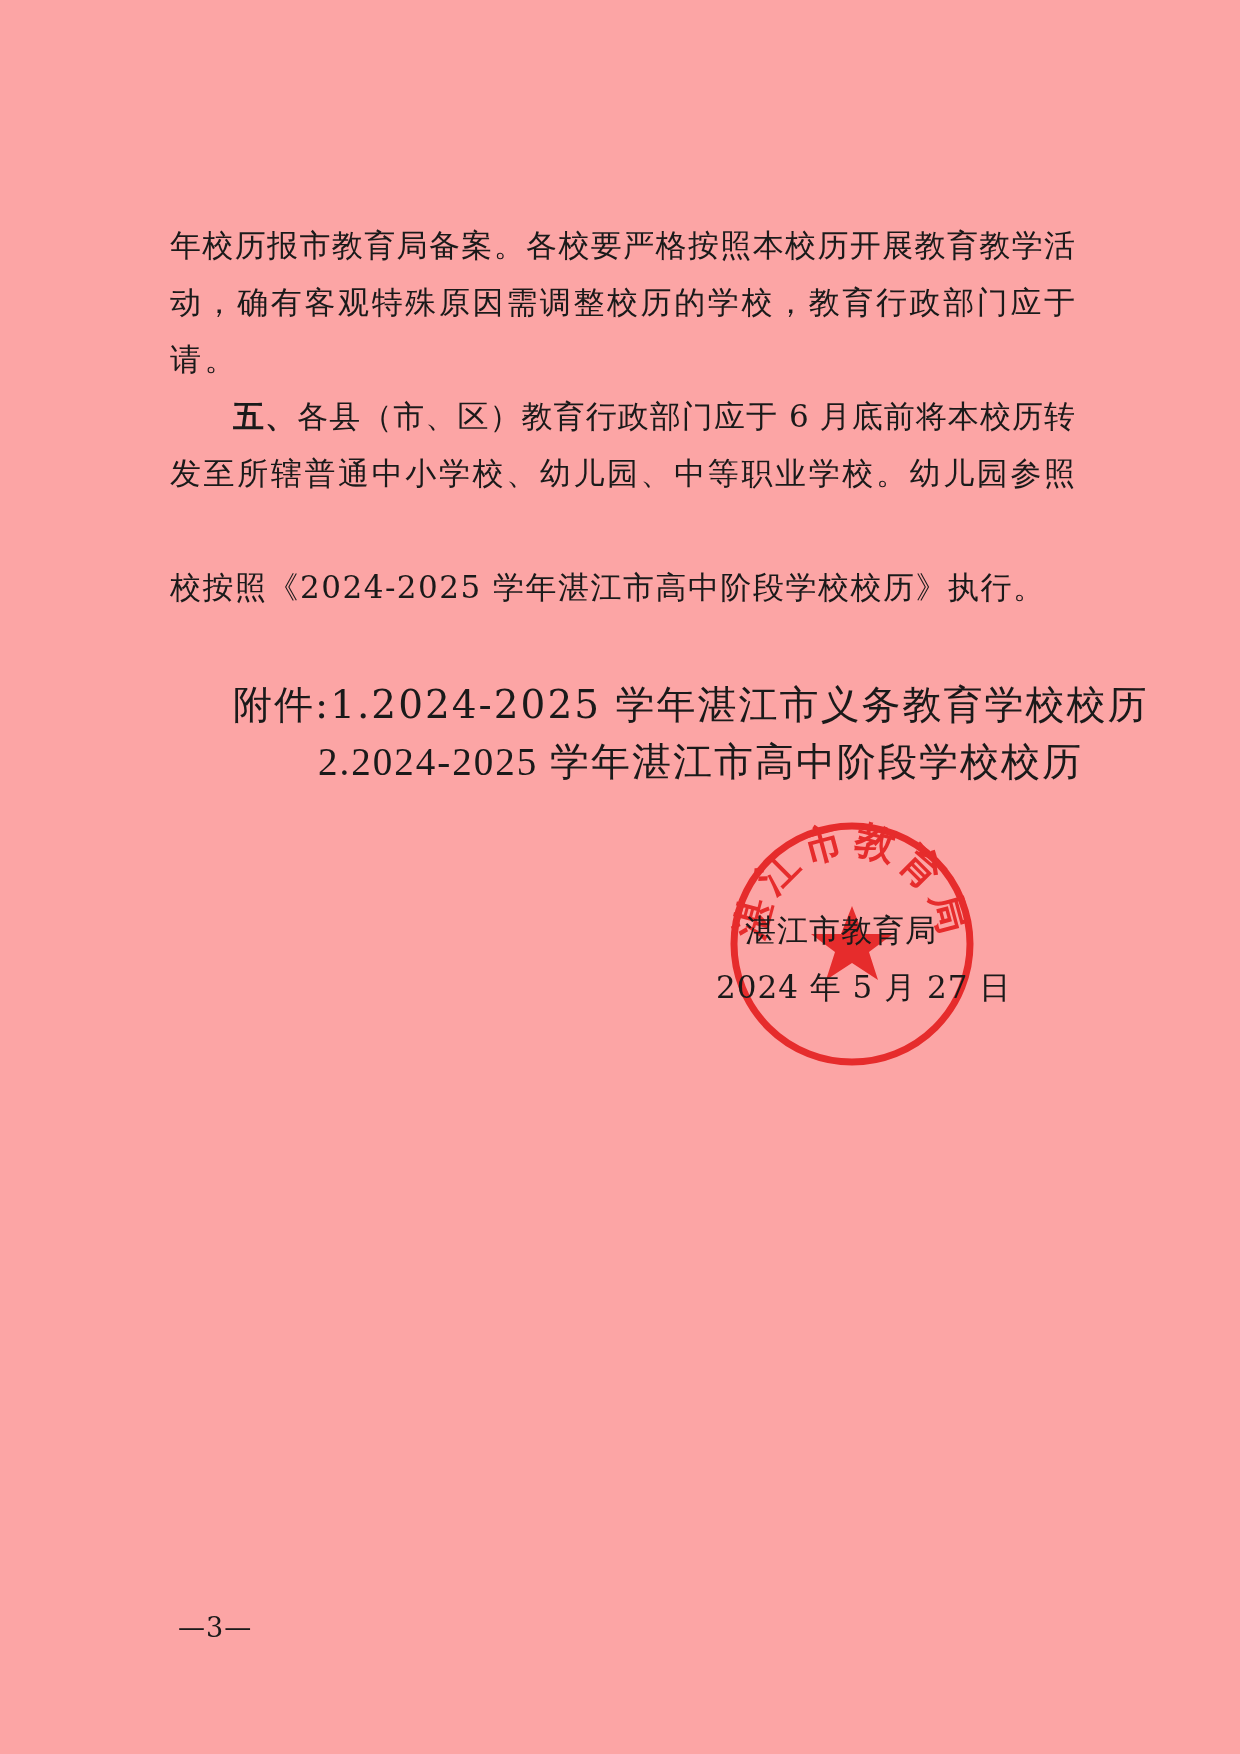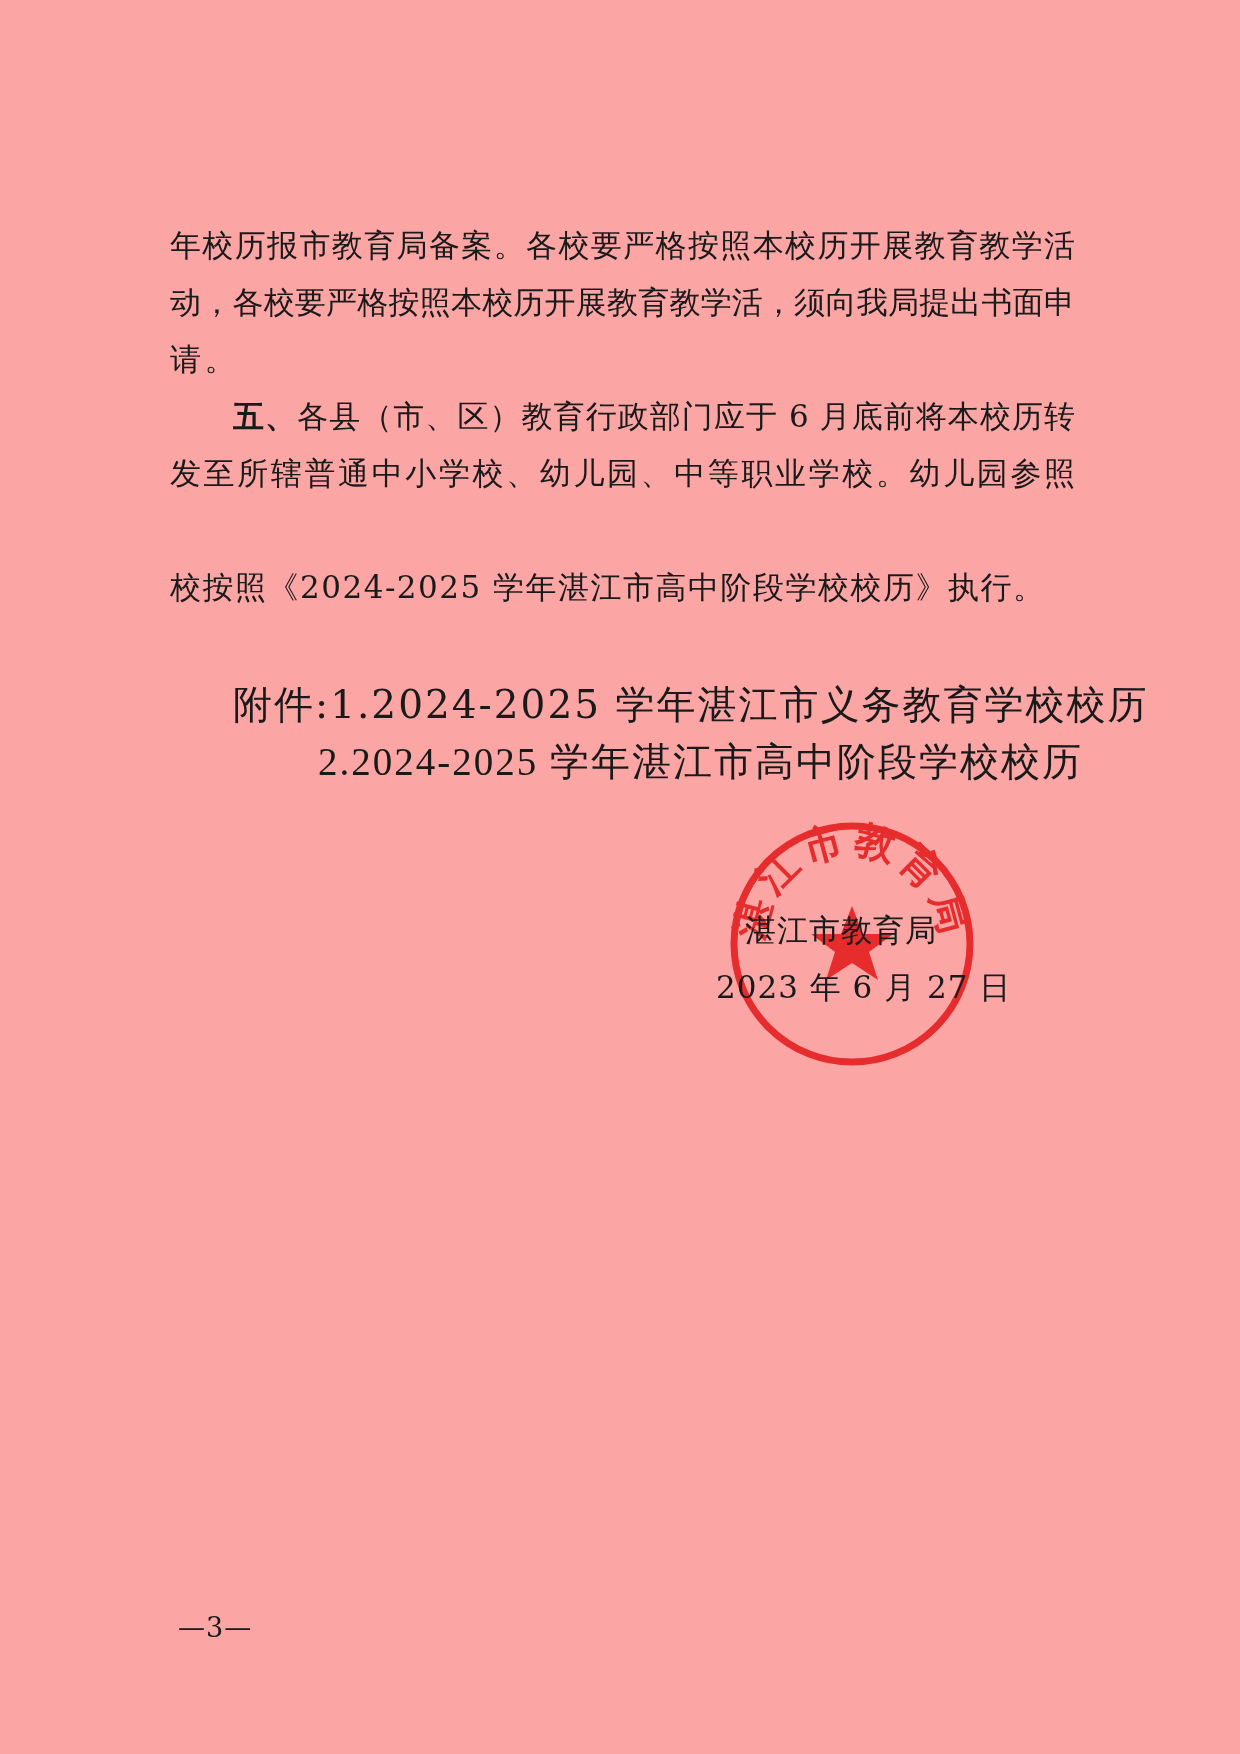--- a/index.html
+++ b/index.html
@@ -71,21 +71,21 @@
       line-height: 30px;
       letter-spacing: 1px;
     }
   </style>
 </head>
 <body>
 
 <div class="page">
 
   <div class="line justify" style="top:225px;">年校历报市教育局备案。各校要严格按照本校历开展教育教学活</div>
-  <div class="line justify" style="top:282px;">动，各校要严格按照本校历开展教育教学活，须向我局提出书面申</div>
+  <div class="line justify" style="top:282px;">动，确有客观特殊原因需调整校历的学校，教育行政部门应于</div>
   <div class="line" style="top:339px;">请。</div>
 
   <div class="line justify" style="top:396px; left:233px; width:842px;">
     <span class="bold-lead">五、</span><span>各县（市、区）教育行政部门应于 6 月底前将本校历转</span>
   </div>
   <div class="line justify" style="top:453px;">发至所辖普通中小学校、幼儿园、中等职业学校。幼儿园参照</div>
   <div class="line" style="top:567px; letter-spacing:1.5px;">校按照《2024-2025 学年湛江市高中阶段学校校历》执行。</div>
 
   <div class="attach" style="left:233px; top:685px;">
     <span>附件:</span><span>1.2024-2025 学年湛江市义务教育学校校历</span>
@@ -99,16 +99,16 @@
       <path id="sealArc" d="M 42 150 A 88 88 0 1 1 210 150"></path>
     </defs>
     <circle cx="126" cy="126" r="118" fill="none" stroke="#e52222" stroke-width="7"></circle>
     <text font-family="DejaVu Sans, sans-serif" font-size="40" font-weight="bold" fill="#e52222" letter-spacing="6">
       <textPath href="#sealArc" startOffset="50%" text-anchor="middle">湛江市教育局</textPath>
     </text>
     <polygon fill="#e52222" points="126,88 137,116 167,116 143,134 152,162 126,145 100,162 109,134 85,116 115,116"></polygon>
   </svg>
 
   <div class="sign" style="left:745px; top:910px;">湛江市教育局</div>
-  <div class="sign" style="left:716px; top:967px;">2023 年 6 月 27 日</div>
+  <div class="sign" style="left:716px; top:967px;">2024 年 5 月 27 日</div>
 
   <div class="page-number">—3—</div>
 </div>
 
 </body></html>

